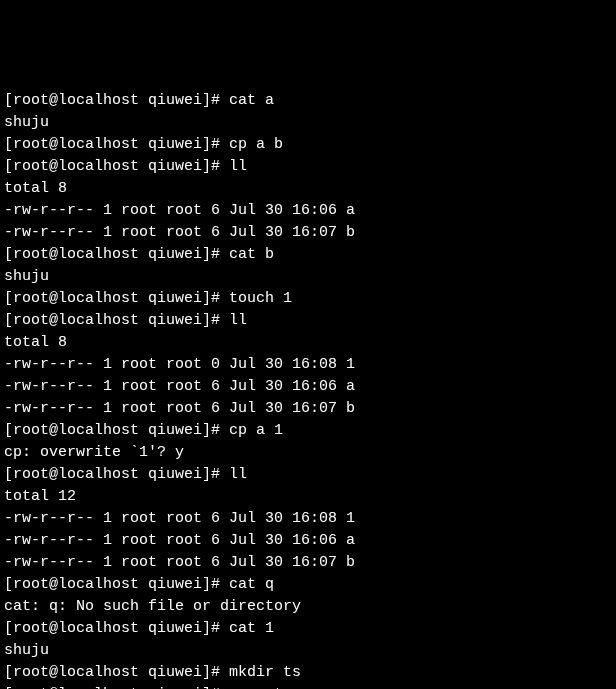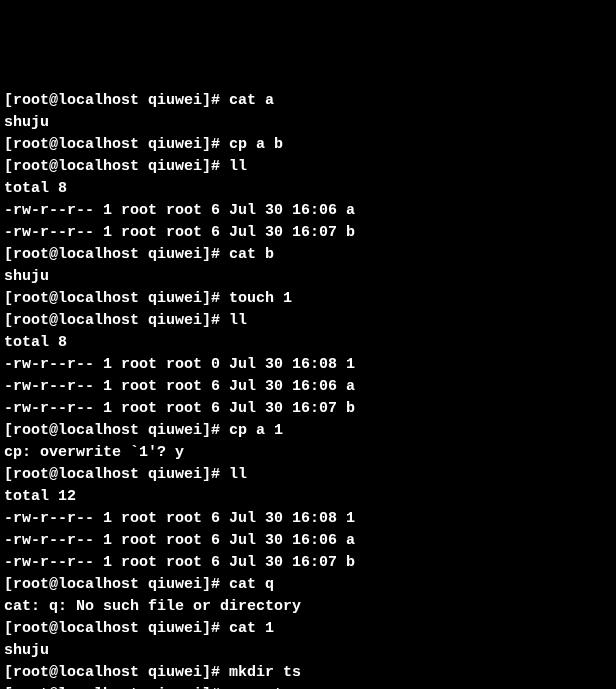--- a/index.html
+++ b/index.html
@@ -17,21 +17,20 @@
       width: 616px;
       height: 689px;
       overflow: hidden;
       white-space: pre;
     }
     .terminal {
       padding: 2px 4px;
     }
     .line {
       display: block;
-      font-weight: bold;
     }
   </style>
 </head>
 <body>
 
 
 
 <div class="terminal" id="term"><span class="line"><span>[root@localhost qiuwei]# </span><span>cat a</span></span><span class="line"><span>shuju</span></span><span class="line"><span>[root@localhost qiuwei]# </span><span>cp a b</span></span><span class="line"><span>[root@localhost qiuwei]# </span><span>ll</span></span><span class="line"><span>total 8</span></span><span class="line"><span>-rw-r--r-- 1 root root 6 Jul 30 16:06 a</span></span><span class="line"><span>-rw-r--r-- 1 root root 6 Jul 30 16:07 b</span></span><span class="line"><span>[root@localhost qiuwei]# </span><span>cat b</span></span><span class="line"><span>shuju</span></span><span class="line"><span>[root@localhost qiuwei]# </span><span>touch 1</span></span><span class="line"><span>[root@localhost qiuwei]# </span><span>ll</span></span><span class="line"><span>total 8</span></span><span class="line"><span>-rw-r--r-- 1 root root 0 Jul 30 16:08 1</span></span><span class="line"><span>-rw-r--r-- 1 root root 6 Jul 30 16:06 a</span></span><span class="line"><span>-rw-r--r-- 1 root root 6 Jul 30 16:07 b</span></span><span class="line"><span>[root@localhost qiuwei]# </span><span>cp a 1</span></span><span class="line"><span>cp: overwrite `1'? y</span></span><span class="line"><span>[root@localhost qiuwei]# </span><span>ll</span></span><span class="line"><span>total 12</span></span><span class="line"><span>-rw-r--r-- 1 root root 6 Jul 30 16:08 1</span></span><span class="line"><span>-rw-r--r-- 1 root root 6 Jul 30 16:06 a</span></span><span class="line"><span>-rw-r--r-- 1 root root 6 Jul 30 16:07 b</span></span><span class="line"><span>[root@localhost qiuwei]# </span><span>cat q</span></span><span class="line"><span>cat: q: No such file or directory</span></span><span class="line"><span>[root@localhost qiuwei]# </span><span>cat 1</span></span><span class="line"><span>shuju</span></span><span class="line"><span>[root@localhost qiuwei]# </span><span>mkdir ts</span></span><span class="line"><span>[root@localhost qiuwei]# </span><span>cp a ts</span></span></div>
 
 

